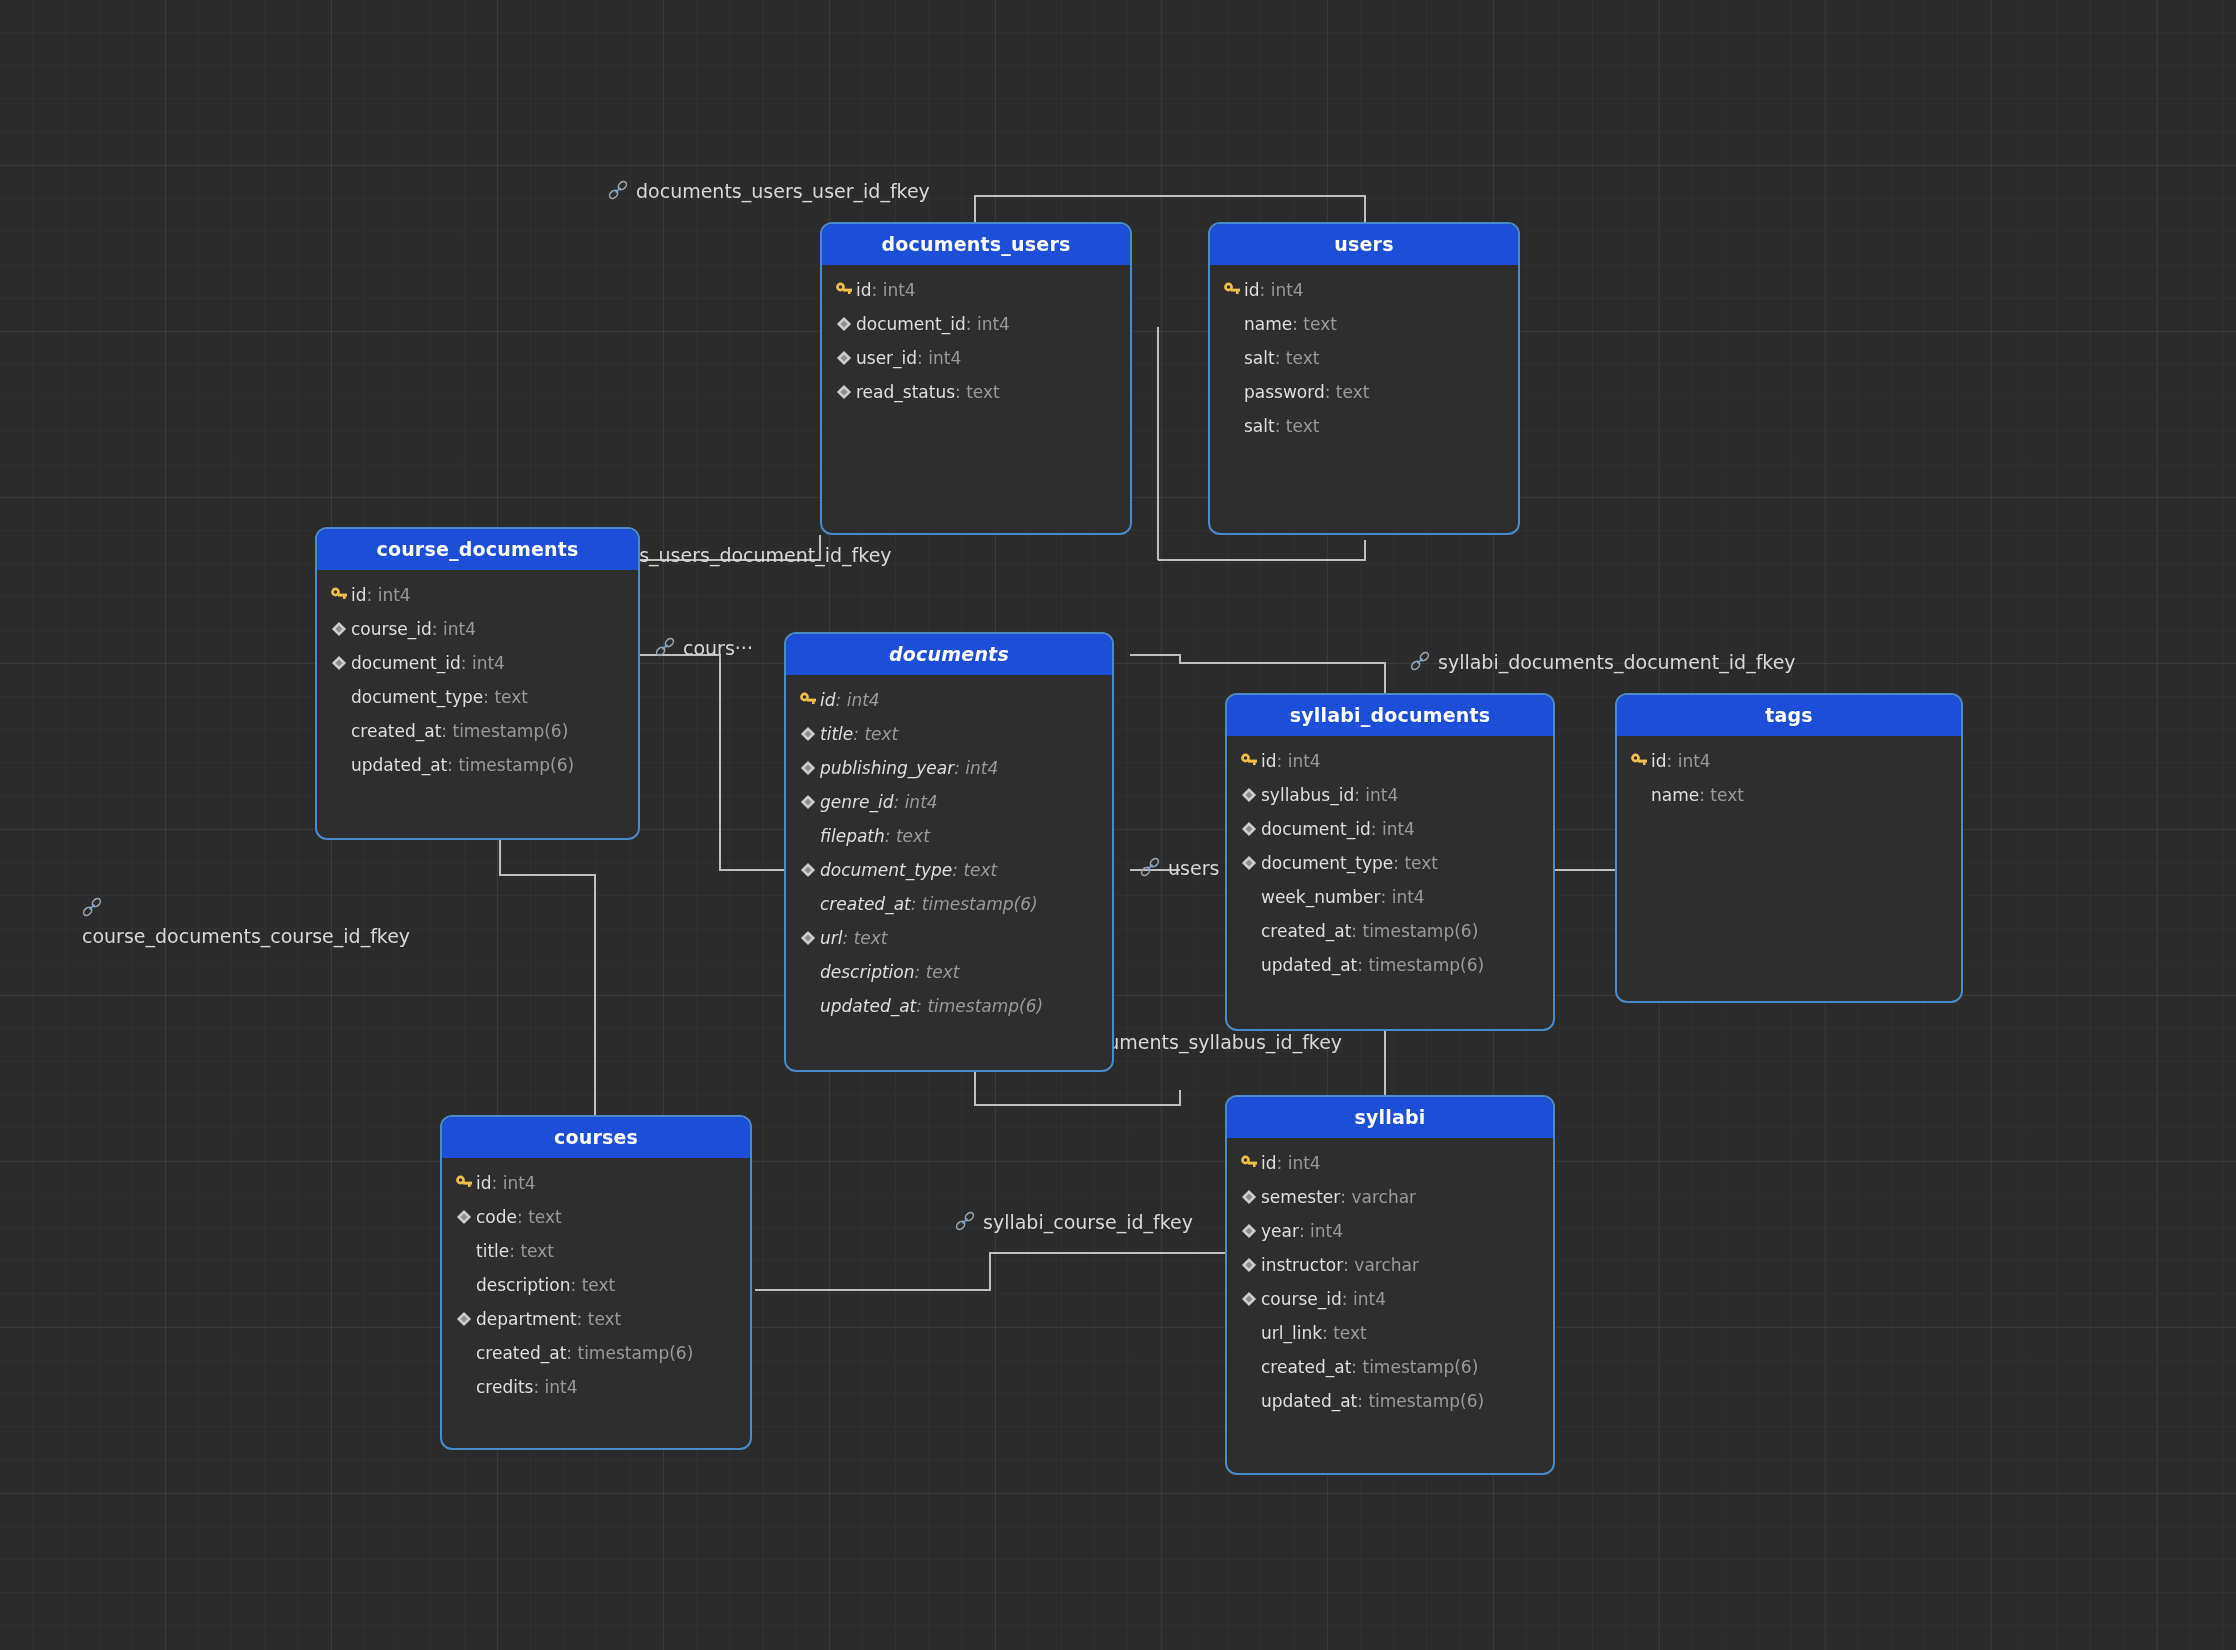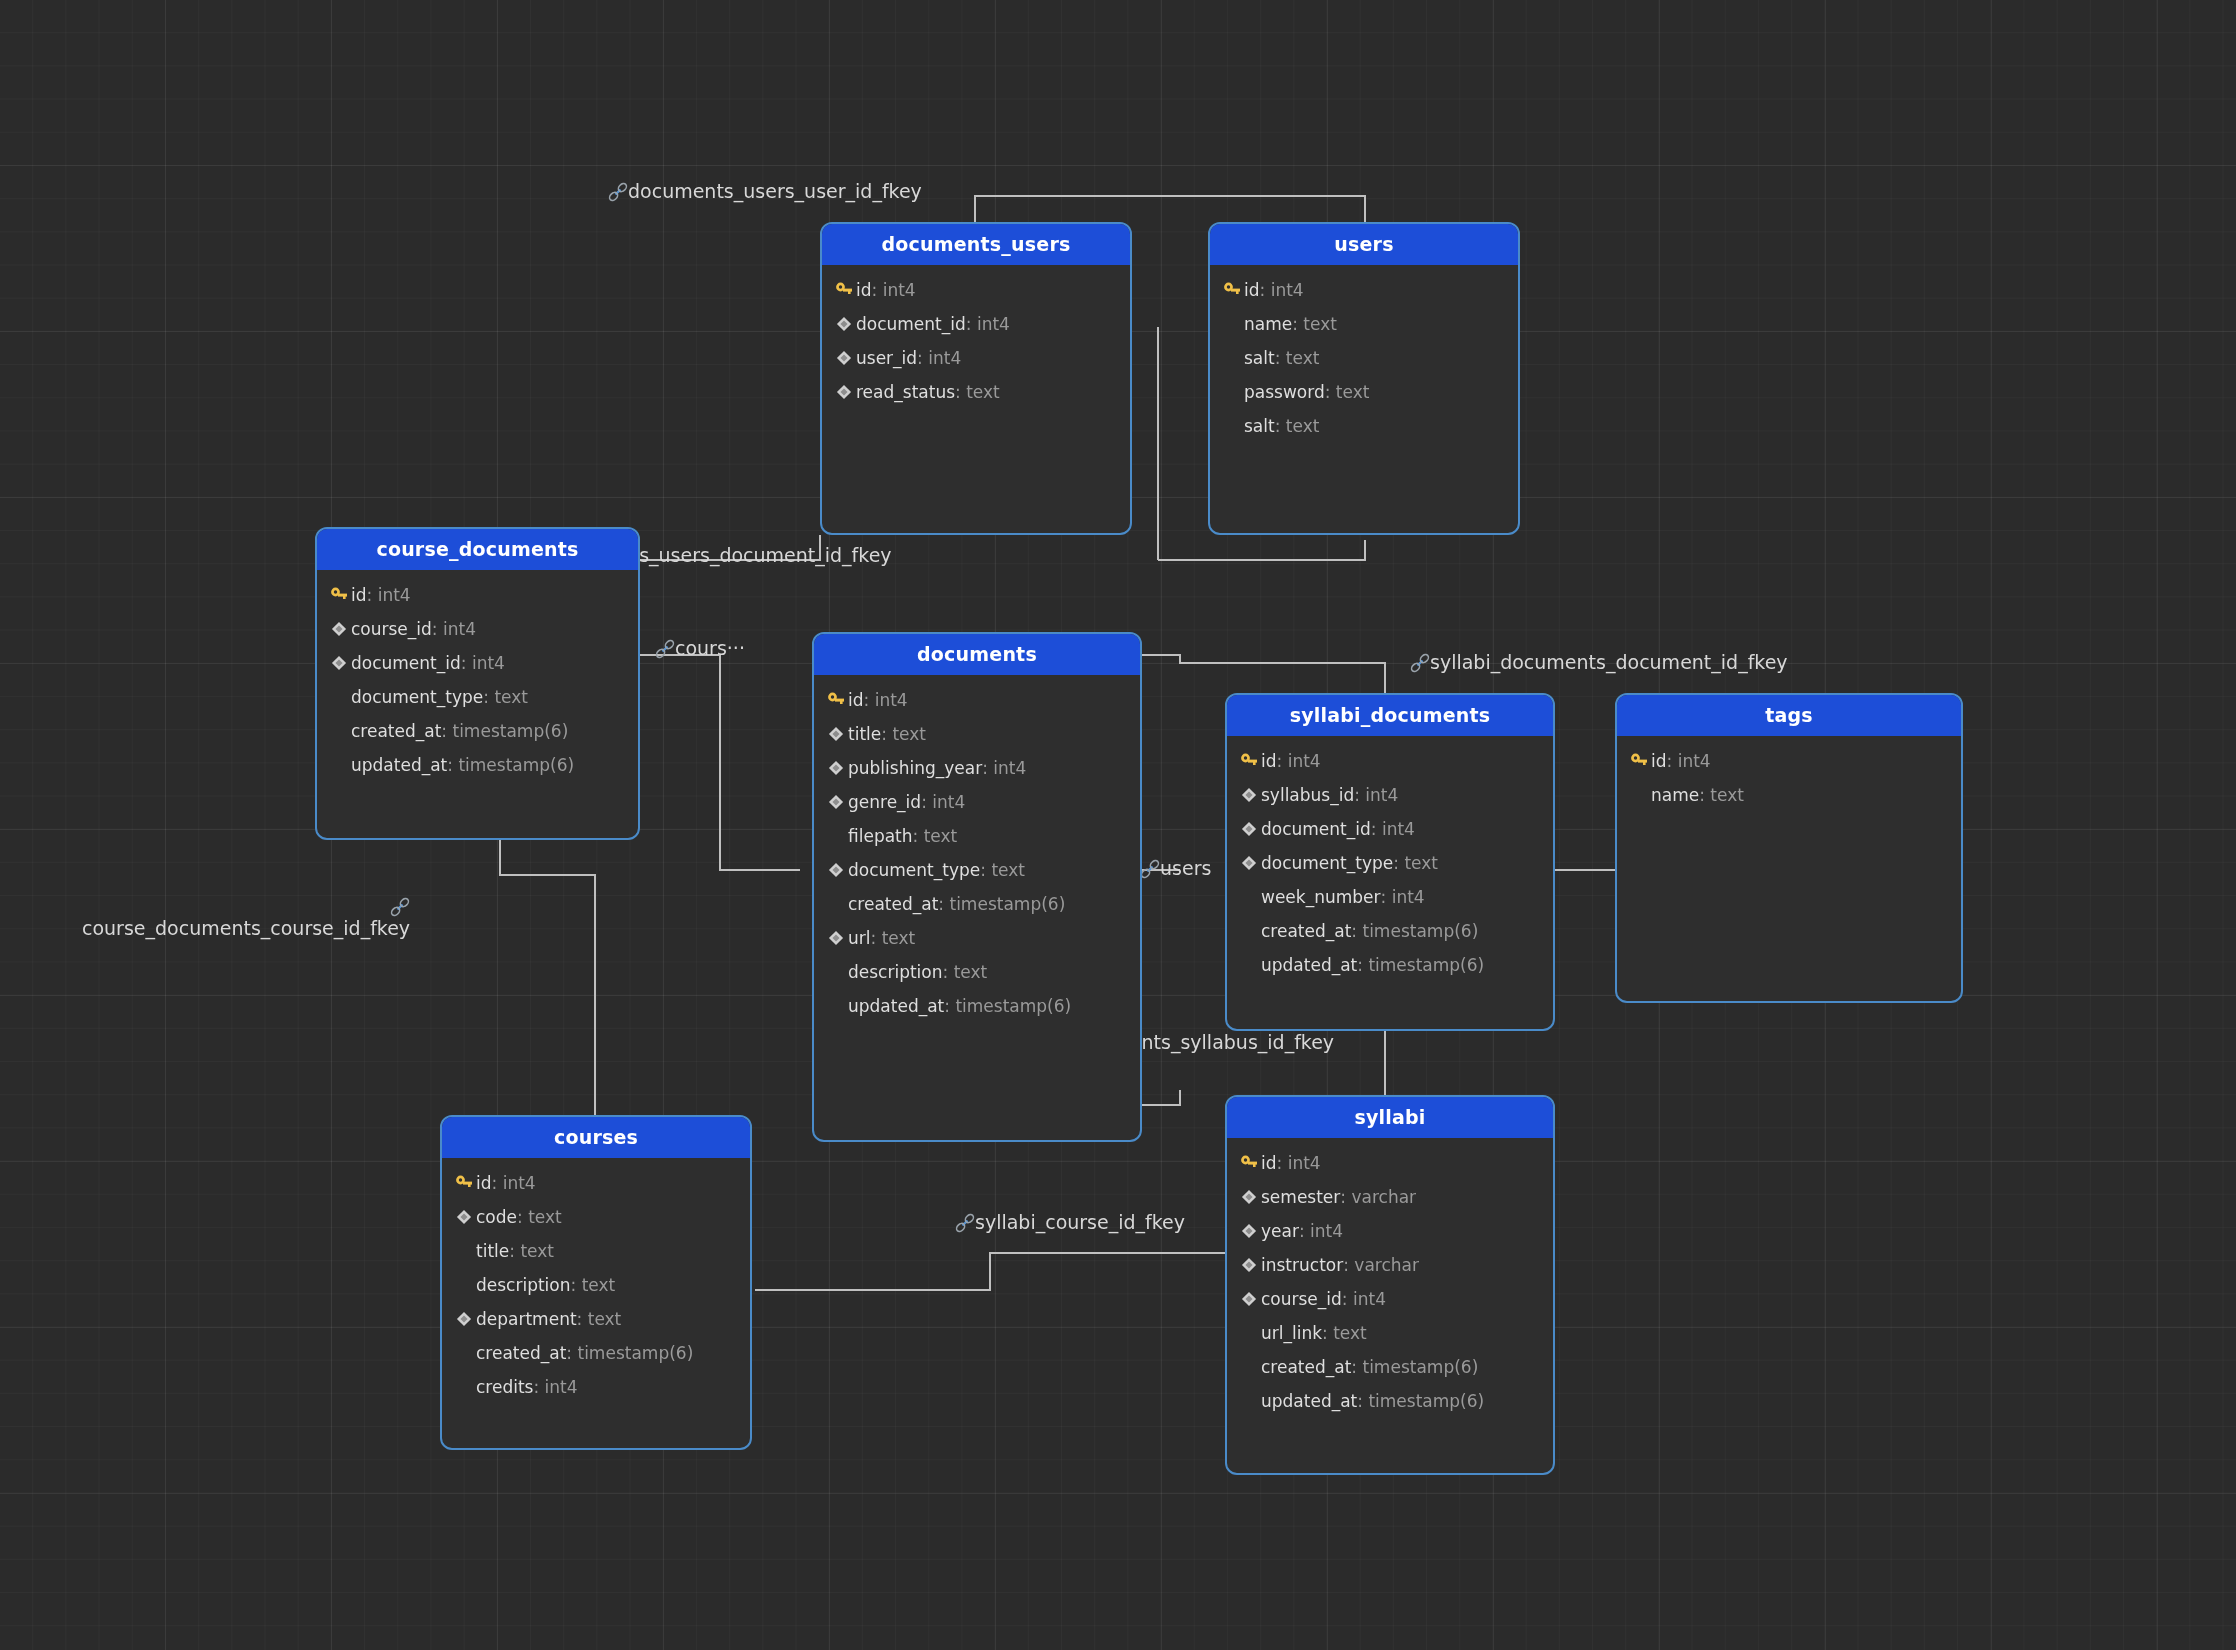--- a/index.html
+++ b/index.html
@@ -55,21 +55,22 @@
   .ftype { color: #9a9a9a; }
 
   
   .key-ic { display:block; }
   .dia-ic { display:block; }
 
   
   .fk {
     position: absolute;
     display: flex;
-    align-items: flex-end;
+    align-items: flex-start;
+    gap: 8px;
     font-size: 19px;
     color: #d8d8d8;
     white-space: nowrap;
     z-index: 3;
   }
   .fk .lnk { flex: 0 0 auto; display:block; }
   .fk.below { z-index: 2; }
 </style>
 </head>
 <body>
@@ -317,21 +318,21 @@
           <span class="ftype">:&nbsp;<span>timestamp(6)</span></span>
         </div>
       <div class="row">
           <span class="mk"></span>
           <span class="fname">updated_at</span>
           <span class="ftype">:&nbsp;<span>timestamp(6)</span></span>
         </div>
     </div>
   </div>
 
-  <div class="tbl" style="left:812px; top:632px; width:330px; height:510px;">
+  <div class="tbl" style="left:784px; top:632px; width:330px; height:440px;font-style:italic;">
     <div class="tbl-head">documents</div>
     <div class="tbl-body">
       <div class="row">
           <span class="mk">
             <svg class="key-ic" width="20" height="20" viewBox="0 0 20 20">
               <circle cx="6.5" cy="7" r="4.4" fill="#f0c048"></circle>
               <circle cx="6.5" cy="7" r="1.7" fill="#2e2e2e"></circle>
               <rect x="9" y="8.6" width="9" height="3" fill="#f0c048"></rect>
               <rect x="14" y="11" width="2.6" height="3" fill="#f0c048"></rect>
             </svg>

